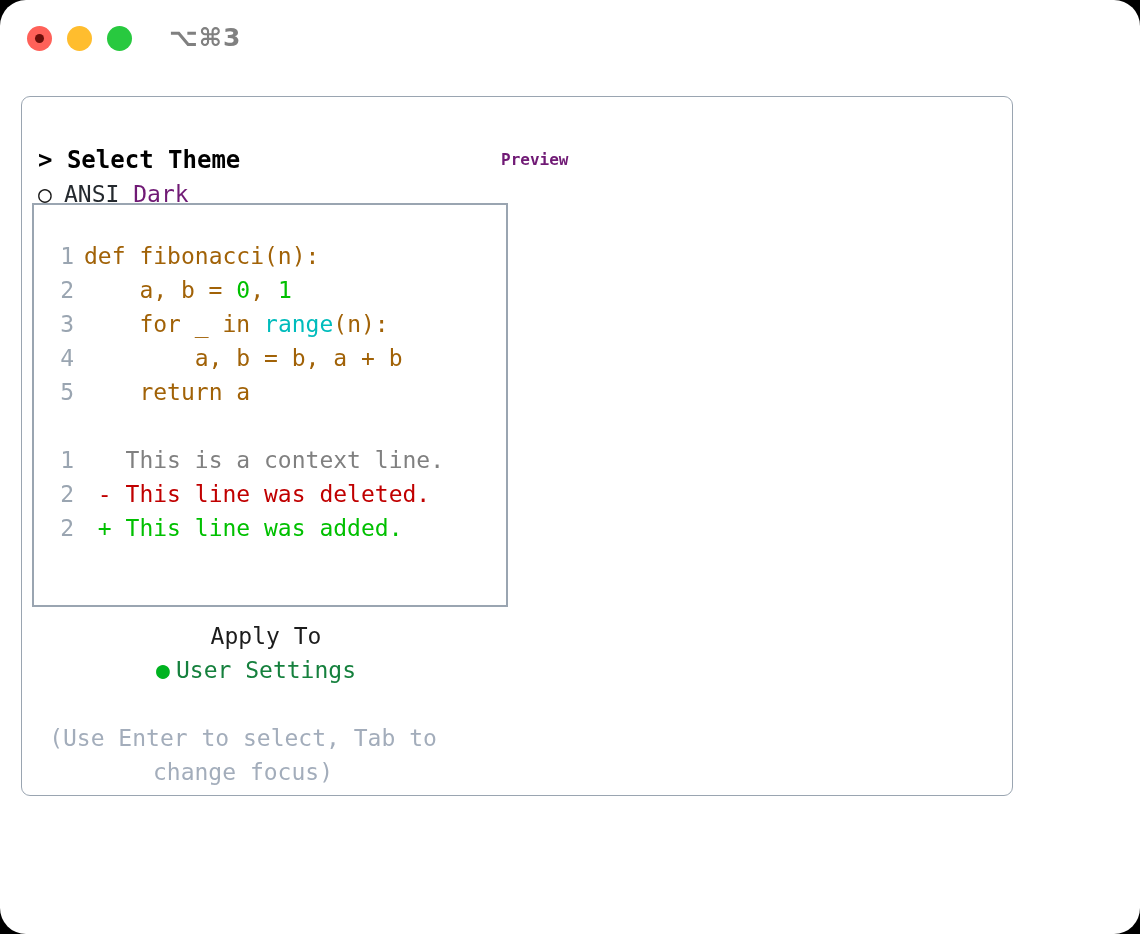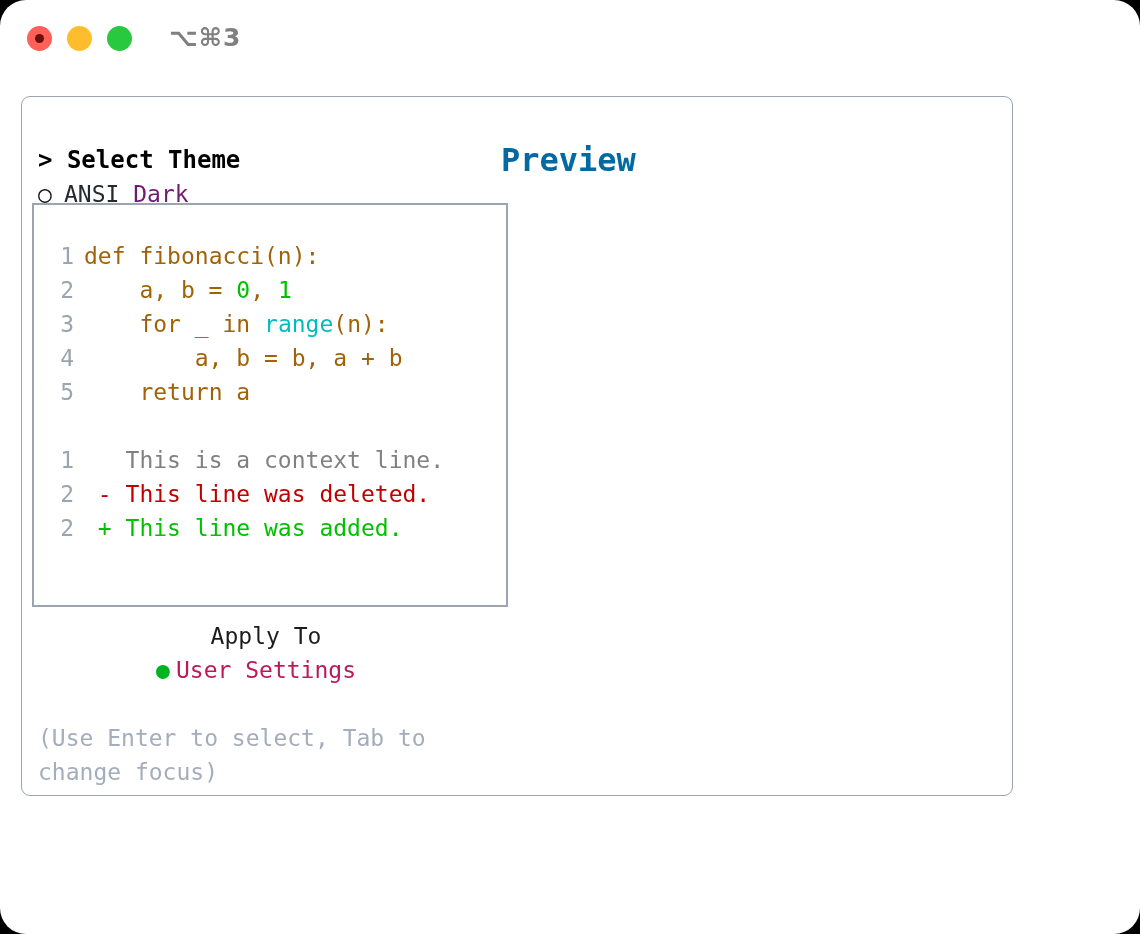--- a/index.html
+++ b/index.html
@@ -102,42 +102,43 @@
   .theme-name { color: #24292e; }
   .theme-name.sel { color: #00b320; }
   .theme-kind { color: #701a75; }
 
   #apply-block { margin-top: 34px; text-align: center; }
   #apply-header {
     padding-left: 26px;
     color: #1c1c1c;
   }
   .apply-name { color: #24292e; }
-  .apply-name.sel { color: #be185d; }
+  .apply-name.sel { color: #15803d; }
 
   #hint-block {
     margin-top: 34px;
     color: #a3adbb;
     font-size: 23px;
     line-height: 34px;
     width: 410px;
     white-space: normal;
+    text-align: center;
   }
 
   
   #preview-column {
     position: absolute;
     left: 479px;
     top: 46px;
     width: 490px;
   }
   #preview-header {
-    font-size: 32px;
+    font-size: 16px;
     font-weight: bold;
-    color: #0369a1;
+    color: #701a75;
     line-height: 34px;
     height: 34px;
   }
   #preview-box {
     position: absolute;
     left: 10px;
     top: 106px;
     width: 476px;
     height: 404px;
     border: 2px solid #9aa5b1;

